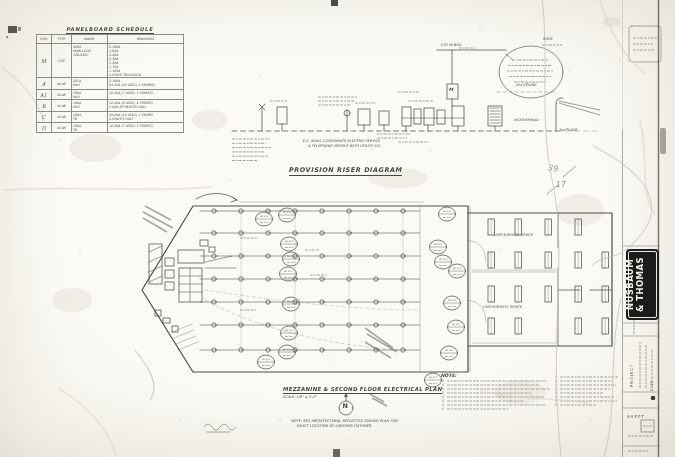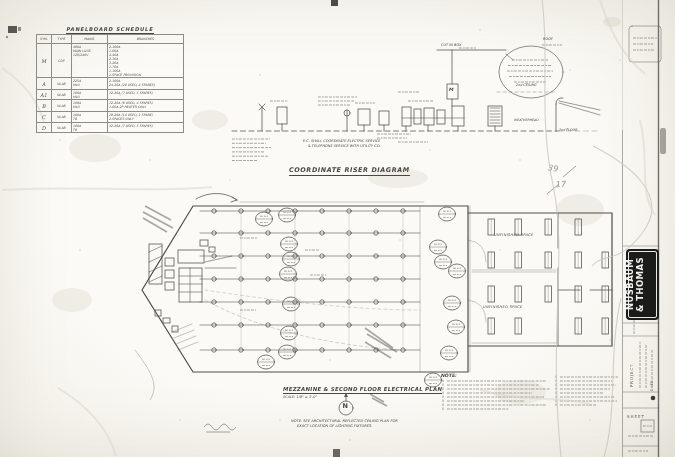--- a/index.html
+++ b/index.html
@@ -560,21 +560,21 @@
       <td class="sym">D</td>
       <td class="typ">NLAB</td>
       <td class="pre">100A
 TB</td>
       <td class="pre">12-20A (7 USED, 5 SPARES)</td>
     </tr>
   </tbody>
       </table>
 </div>
 
-<div class="hand t-riser u">COORDINATE RISER DIAGRAM</div>
+<div class="hand t-riser u">PROVISION RISER DIAGRAM</div>
 <div class="hand t-plan u">MEZZANINE &amp; SECOND FLOOR ELECTRICAL PLAN</div>
 <div class="hand t-scale">SCALE: 1/8" = 1'-0"</div>
 <div class="hand t-note">NOTE:</div>
 <div class="hand t-bn1">NOTE: SEE ARCHITECTURAL REFLECTED CEILING PLAN FOR</div>
 <div class="hand t-bn2">EXACT LOCATION OF LIGHTING FIXTURES.</div>
 <div class="hand t-unf1">UNFINISHED SPACE</div>
 <div class="hand t-unf2">UNFINISHED SPACE</div>
 <div class="hand t-cib">CUT IN BOX</div>
 <div class="hand t-roof">ROOF</div>
 <div class="hand t-2c">2nd CEILING</div>

